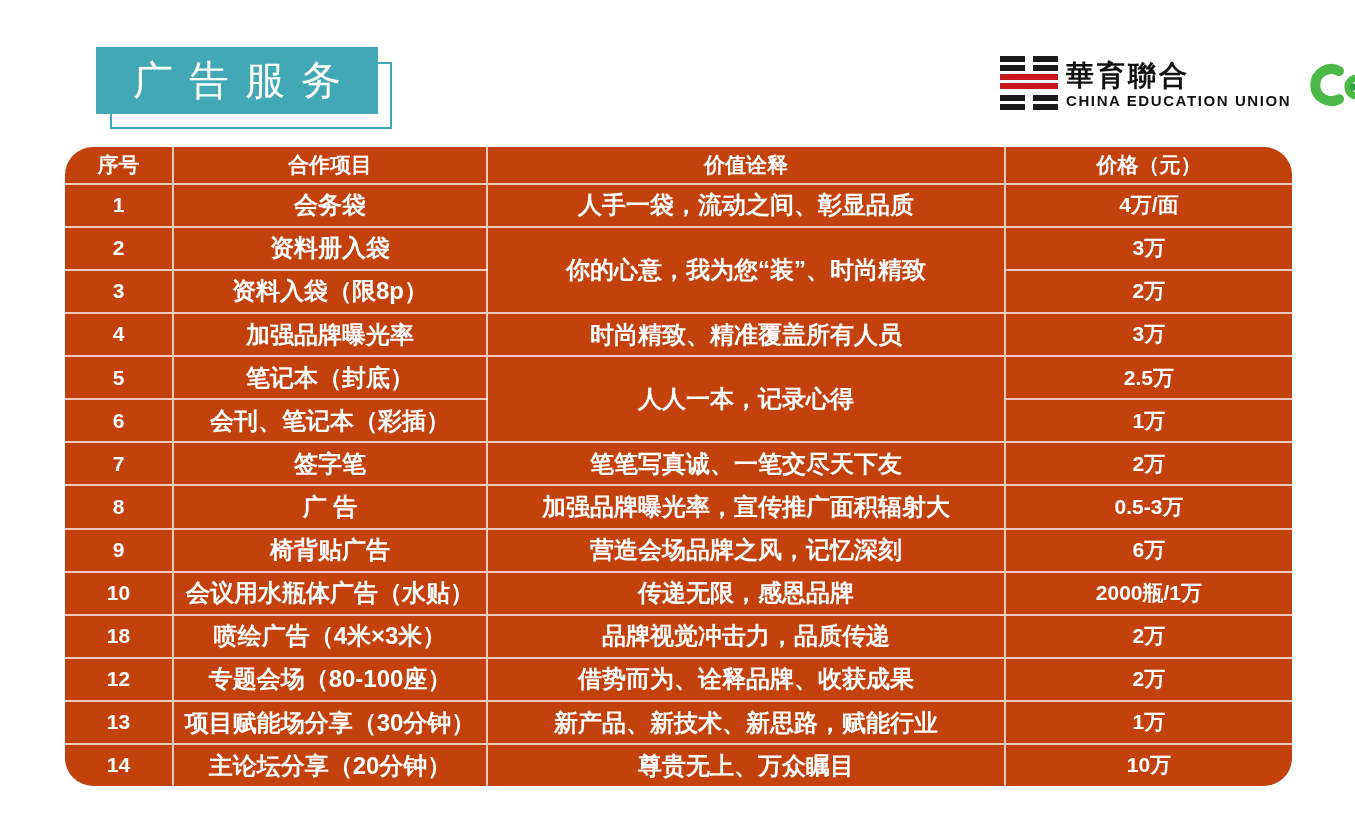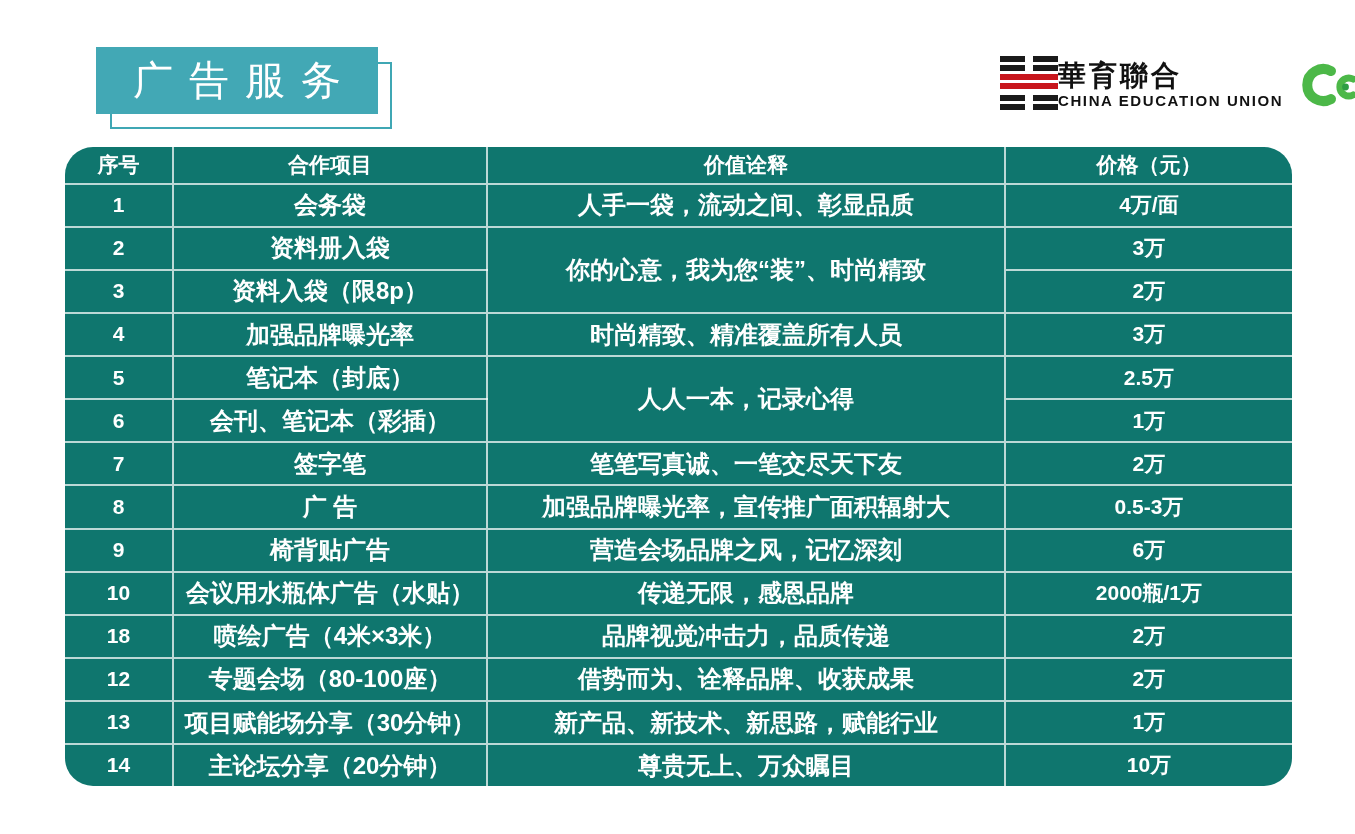--- a/index.html
+++ b/index.html
@@ -17,29 +17,29 @@
     background: #42a8b5; z-index: 2;
     display: flex; align-items: center; justify-content: center;
   }
   .title-box span {
     color: #ffffff; font-size: 40px; letter-spacing: 16px; padding-left: 16px;
     white-space: nowrap;
   }
 
   
   .logo-area { position: absolute; left: 1000px; top: 54px; height: 62px; display: flex; align-items: center; gap: 14px; }
-  .logo-ceu { display: flex; align-items: center; }
+  .logo-ceu { display: flex; align-items: center; gap: 8px; }
   .logo-ceu-text { display: flex; flex-direction: column; justify-content: center; }
   .logo-ceu-title { font-size: 28px; font-weight: bold; color: #111111; letter-spacing: 3px; line-height: 1.1; white-space: nowrap; }
   .logo-ceu-sub { font-size: 15px; font-weight: bold; color: #111111; letter-spacing: 1.6px; white-space: nowrap; }
 
   
   .board {
     position: absolute; left: 65px; top: 147px; width: 1227px; height: 639px;
-    background: #0f766e; border-radius: 28px; overflow: hidden;
+    background: #c2410c; border-radius: 28px; overflow: hidden;
   }
   table.price-table {
     width: 100%; height: 100%; border-collapse: collapse; table-layout: fixed;
   }
   .price-table th, .price-table td {
     text-align: center; vertical-align: middle;
     color: #ffffff; font-weight: bold; padding: 0 6px;
     font-size: 24px; line-height: 1.25;
   }
   .price-table th { font-size: 21px; }

